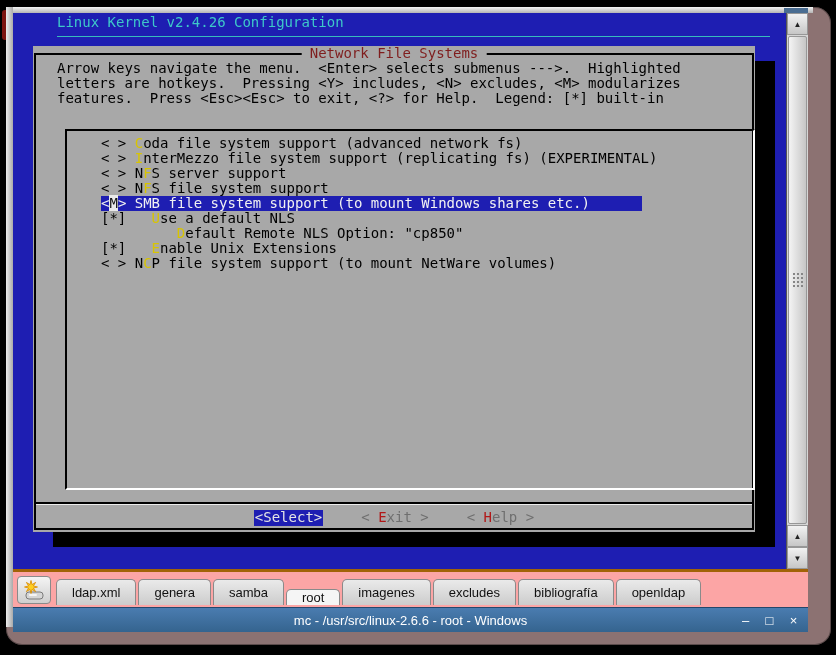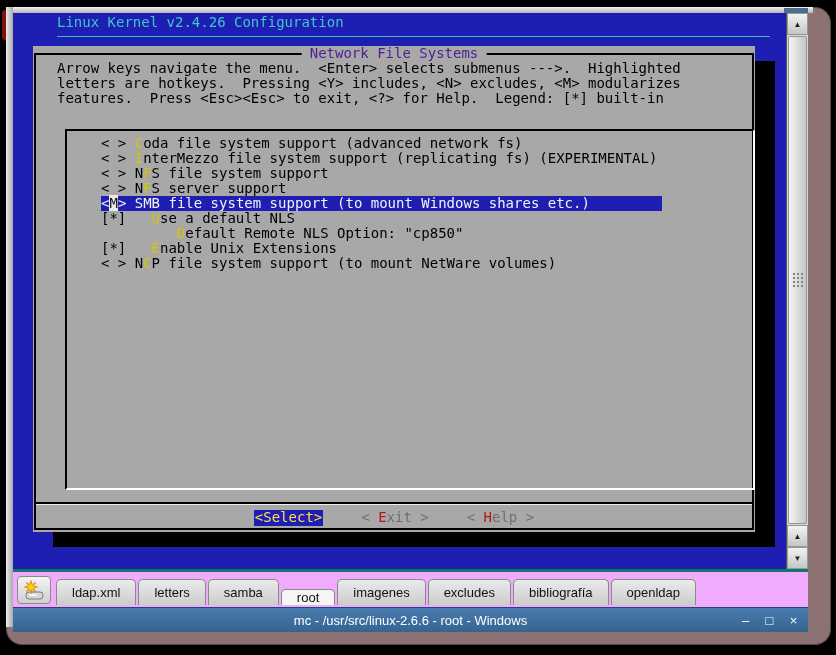--- a/index.html
+++ b/index.html
@@ -21,54 +21,54 @@
   
   .terminal{flex:1;position:relative;background:#1e1eb2;font-family:"DejaVu Sans Mono",monospace;
             font-size:14px;line-height:15px;overflow:hidden;}
   .backtitle{position:absolute;left:44px;top:2px;color:#3ec9c9;white-space:pre;}
   .backtitle-rule{position:absolute;left:44px;top:23px;width:713px;height:1px;background:#38bcbc;}
 
   .dialog-shadow{position:absolute;left:40px;top:48px;width:722px;height:486px;background:#000;}
   .dialog{position:absolute;left:20px;top:33px;width:722px;height:486px;background:#a8a8a8;color:#000;}
   .dialog-frame{position:absolute;left:1px;right:1px;top:7px;bottom:2px;border:2px solid #000;}
   .dialog-title{position:absolute;top:0;left:50%;transform:translateX(-50%);background:#a8a8a8;
-                padding:0 8px;color:#4c1d95;z-index:2;white-space:pre;}
+                padding:0 8px;color:#7f1d1d;z-index:2;white-space:pre;}
   .instructions{position:absolute;left:24px;top:15px;}
   .instructions div{white-space:pre;height:15px;}
 
   .listbox{position:absolute;left:32px;top:83px;width:690px;height:361px;box-sizing:border-box;
            border-top:2px solid #000;border-left:2px solid #000;border-right:2px solid #fff;border-bottom:2px solid #fff;
            padding:5px 0 0 34px;overflow:hidden;}
   .mrow{white-space:pre;height:15px;}
-  .hl{background:#1e1eb2;display:inline-block;padding-right:72px;}
+  .hl{background:#1e1eb2;display:inline-block;padding-right:52px;}
   .seg-n{color:#000;}
   .seg-h{color:#d8c400;}
   .seg-w{color:#f2f2f2;}
   .seg-cur{color:#111;background:#e9e9e9;}
 
   .separator{position:absolute;left:3px;right:3px;top:456px;height:2px;background:#000;box-shadow:0 1px 0 #ededed;}
   .btnrow{position:absolute;left:0;right:0;top:464px;height:16px;display:flex;justify-content:center;gap:38px;white-space:pre;z-index:2;}
   .dbtn{white-space:pre;}
   .dbtn.active{background:#1e1eb2;padding:0 1px;}
-  .seg-sel{color:#fde047;margin-top:17px;}
+  .seg-sel{color:#e5e5e5;margin-top:17px;}
   .seg-d{color:#6f6f6f;}
   .seg-r{color:#b21818;}
 
   
   .scrollbar{width:22px;background:#cfcfcf;display:flex;flex-direction:column;border-left:1px solid #555;box-sizing:border-box;}
   .sb-btn{height:22px;background:linear-gradient(#f2f2f2,#c6c6c6);border:1px solid #979797;box-sizing:border-box;
           display:flex;align-items:center;justify-content:center;font-size:8px;color:#222;padding:0;cursor:pointer;}
   .sb-track{flex:1;position:relative;background:#d6d6d6;}
   .sb-thumb{position:absolute;left:1px;right:1px;top:1px;bottom:1px;background:linear-gradient(to right,#f4f4f4,#c6c6c6);
             border:1px solid #979797;border-radius:2px;}
   .grip{position:absolute;left:50%;top:50%;width:12px;height:16px;transform:translate(-50%,-50%);
         background-image:radial-gradient(#868686 1px,transparent 1.3px);background-size:4px 4px;}
 
   
-  .tabbar{height:38px;background:#f0abfc;border-top:3px solid #0f766e;box-sizing:border-box;
+  .tabbar{height:38px;background:#fca5a5;border-top:3px solid #a16207;box-sizing:border-box;
           display:flex;align-items:flex-end;padding:5px 6px 2px 4px;
           font-family:"Liberation Sans",sans-serif;font-size:13px;}
   .newbtn{width:34px;height:28px;margin:0 5px 1px 0;background:linear-gradient(#f4f4f4,#cfcfcf);
           border:1px solid #8a8a8a;border-radius:4px;display:flex;align-items:center;justify-content:center;padding:0;cursor:pointer;}
   .tabs{display:flex;align-items:flex-end;}
   .tab{height:26px;padding:0 15px;background:linear-gradient(#eaeaea,#cccccc);border:1px solid #8a8a8a;border-bottom:none;
        border-radius:5px 5px 0 0;margin-right:2px;display:flex;align-items:center;color:#111;
        font-family:"Liberation Sans",sans-serif;font-size:13px;cursor:pointer;}
   .tab.active{height:16px;background:#f5f5f5;position:relative;z-index:2;}
 
@@ -102,22 +102,22 @@
             <div class="dialog-title">Network File Systems</div>
             <div class="instructions">
               <div>Arrow keys navigate the menu.  &lt;Enter&gt; selects submenus ---&gt;.  Highlighted</div>
               <div>letters are hotkeys.  Pressing &lt;Y&gt; includes, &lt;N&gt; excludes, &lt;M&gt; modularizes</div>
               <div>features.  Press &lt;Esc&gt;&lt;Esc&gt; to exit, &lt;?&gt; for Help.  Legend: [*] built-in</div>
             </div>
             <div class="listbox">
               <div>
                   <div class="mrow"><span class="seg-n">&lt; &gt; </span><span class="seg-h">C</span><span class="seg-n">oda file system support (advanced network fs)</span></div>
                   <div class="mrow"><span class="seg-n">&lt; &gt; </span><span class="seg-h">I</span><span class="seg-n">nterMezzo file system support (replicating fs) (EXPERIMENTAL)</span></div>
+                  <div class="mrow"><span class="seg-n">&lt; &gt; N</span><span class="seg-h">F</span><span class="seg-n">S server support</span></div>
                   <div class="mrow"><span class="seg-n">&lt; &gt; N</span><span class="seg-h">F</span><span class="seg-n">S file system support</span></div>
-                  <div class="mrow"><span class="seg-n">&lt; &gt; N</span><span class="seg-h">F</span><span class="seg-n">S server support</span></div>
                   <div class="mrow"><span class="hl"><span class="seg-w">&lt;</span><span class="seg-cur">M</span><span class="seg-w">&gt; SMB file system support (to mount Windows shares etc.)</span></span></div>
                   <div class="mrow"><span class="seg-n">[*]   </span><span class="seg-h">U</span><span class="seg-n">se a default NLS</span></div>
                   <div class="mrow"><span class="seg-n">         </span><span class="seg-h">D</span><span class="seg-n">efault Remote NLS Option: "cp850"</span></div>
                   <div class="mrow"><span class="seg-n">[*]   </span><span class="seg-h">E</span><span class="seg-n">nable Unix Extensions</span></div>
                   <div class="mrow"><span class="seg-n">&lt; &gt; N</span><span class="seg-h">C</span><span class="seg-n">P file system support (to mount NetWare volumes)</span></div>
                 </div>
             </div>
             <div class="separator"></div>
             <div class="btnrow"><span class="dbtn active"><span class="seg-sel">&lt;Select&gt;</span></span><span class="dbtn"><span class="seg-d">&lt; </span><span class="seg-r">E</span><span class="seg-d">xit</span><span class="seg-d"> &gt;</span></span><span class="dbtn"><span class="seg-d">&lt; </span><span class="seg-r">H</span><span class="seg-d">elp</span><span class="seg-d"> &gt;</span></span></div>
           </div>
@@ -144,21 +144,21 @@
       <div class="tabbar">
         <button class="newbtn">
           <svg width="26" height="20" viewBox="0 0 26 20">
             <rect x="5" y="12" width="17" height="7" rx="3" fill="#d6d6d6" stroke="#7a7a7a"></rect>
             <rect x="8" y="14" width="8" height="2" rx="1" fill="#f5f5f5"></rect>
             <polygon points="10,0.5 11,4.6 14.6,2.4 12.4,6 16.5,7 12.4,8 14.6,11.6 11,9.4 10,13.5 9,9.4 5.4,11.6 7.6,8 3.5,7 7.6,6 5.4,2.4 9,4.6" fill="#ffcf20" stroke="#d98a00" stroke-width="0.8"></polygon>
           </svg>
         </button>
         <div class="tabs">
             <button class="tab">ldap.xml</button>
-            <button class="tab">letters</button>
+            <button class="tab">genera</button>
             <button class="tab">samba</button>
             <button class="tab active">root</button>
             <button class="tab">imagenes</button>
             <button class="tab">excludes</button>
             <button class="tab">bibliografía</button>
             <button class="tab">openldap</button>
           </div>
       </div>
 
       <div class="titlebar">

